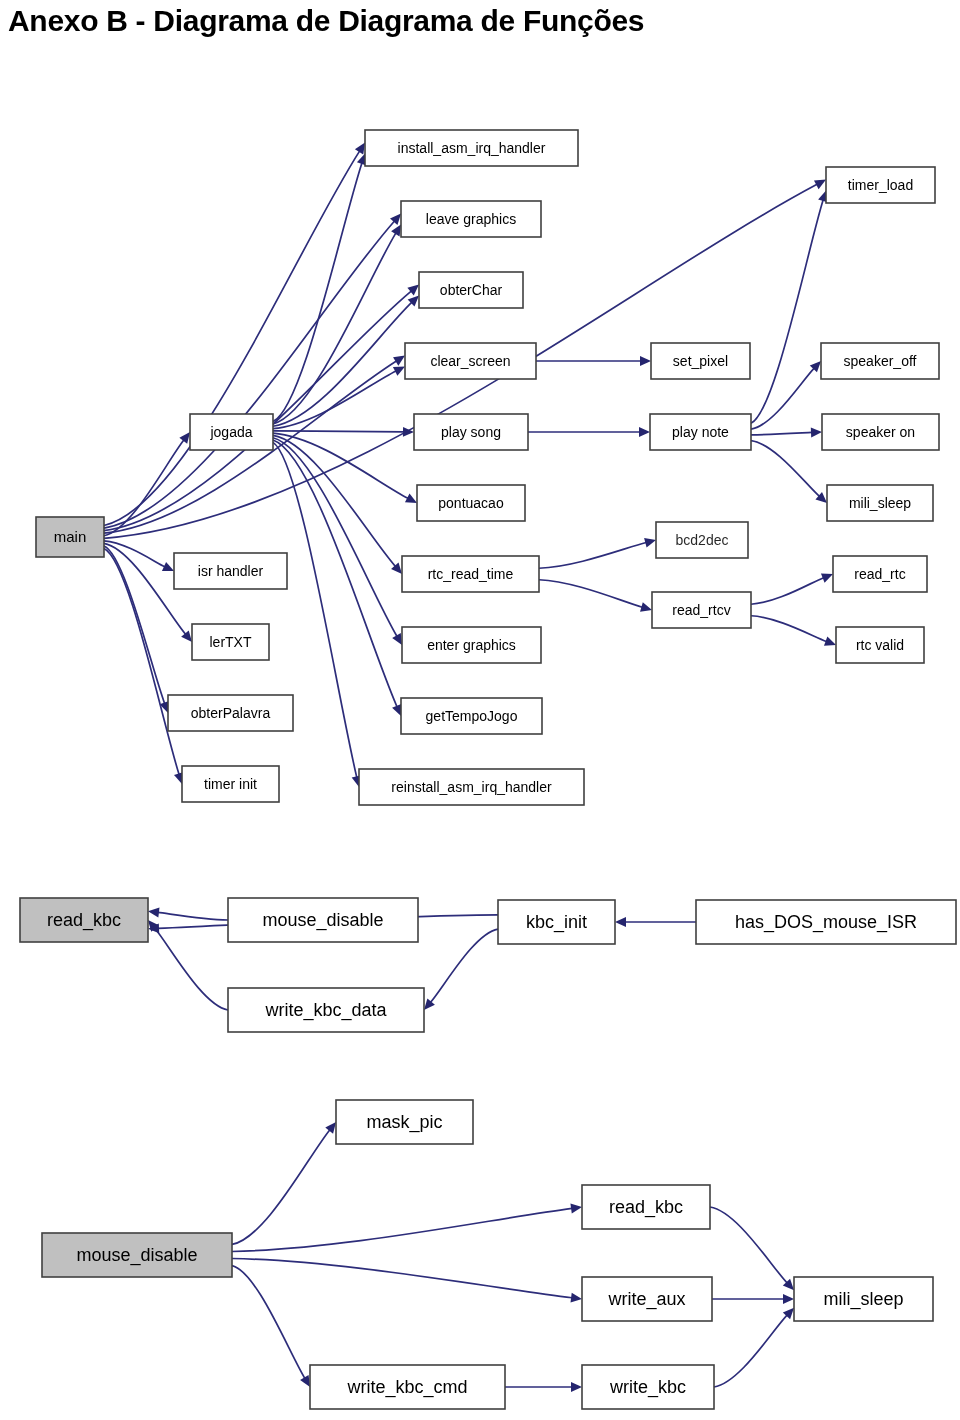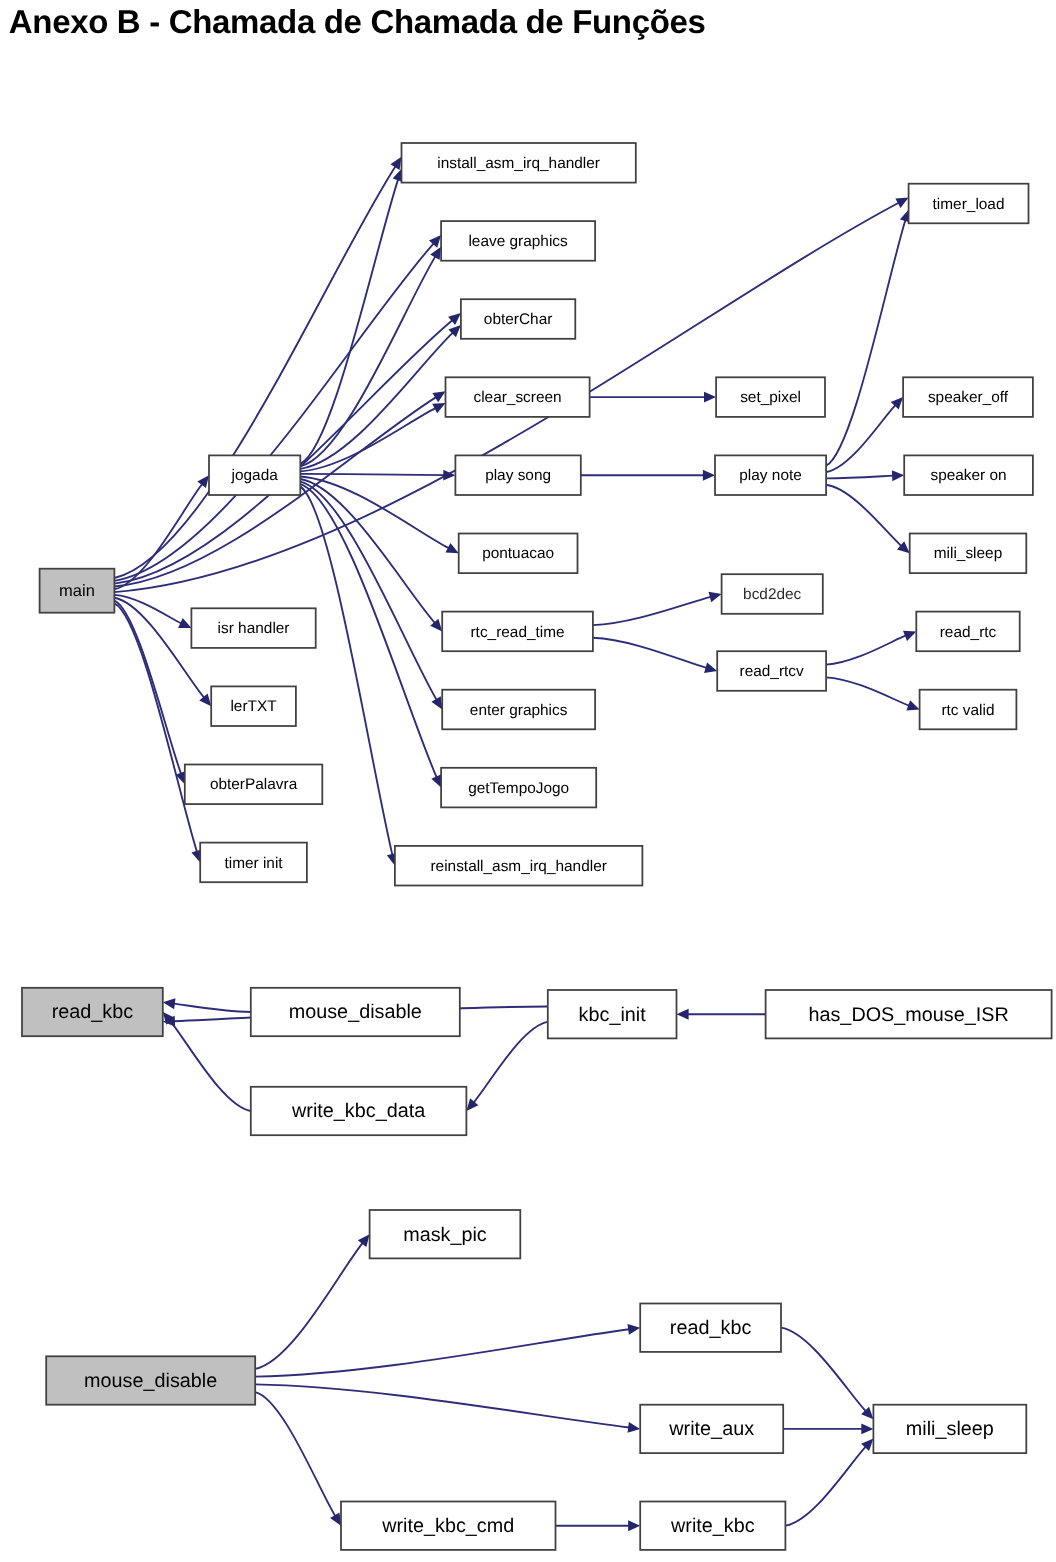--- a/index.html
+++ b/index.html
@@ -19,21 +19,21 @@
   }
   .node-box{stroke:#404040;stroke-width:1.6;}
   .node-box.plain{fill:#ffffff;}
   .node-box.highlight{fill:#c0c0c0;}
   .edge{fill:none;stroke:#2d2d7a;stroke-width:1.7;}
   .arrowhead{fill:#25256e;stroke:none;}
 </style>
 </head>
 <body>
 
-<div id="page-title">Anexo B - Chamada de Chamada de Funções</div>
+<div id="page-title">Anexo B - Diagrama de Diagrama de Funções</div>
 
 <div id="diagram-area">
   <svg id="diagram-svg" width="960" height="1420" viewBox="0 0 960 1420">
       <g>
         <path d="M 104 525.48 C 187.51999999999998 506.336, 291.91999999999996 257.464, 359.5676281040676 151.13836843807312" class="edge"></path>
         <polygon points="365,142.6 354.91887207275505,149.22369683141687 363.2716238056527,154.5379736861334" class="arrowhead"></polygon>
         <path d="M 104 528.04 C 199.04000000000002 512.318, 317.84 307.93199999999996, 394.30774331123604 221.19131743584035" class="edge"></path>
         <polygon points="401,213.6 390.01266354903026,218.5780455716267 397.438952344961,225.12481841933058" class="arrowhead"></polygon>
         <path d="M 104 530.6 C 204.8 518.3000000000001, 330.8 358.40000000000003, 411.2385995343847 291.0942330426577" class="edge"></path>
         <polygon points="419,284.6 407.3871681143356,287.8626117751422 413.7402221778051,295.4552861436789" class="arrowhead"></polygon>

